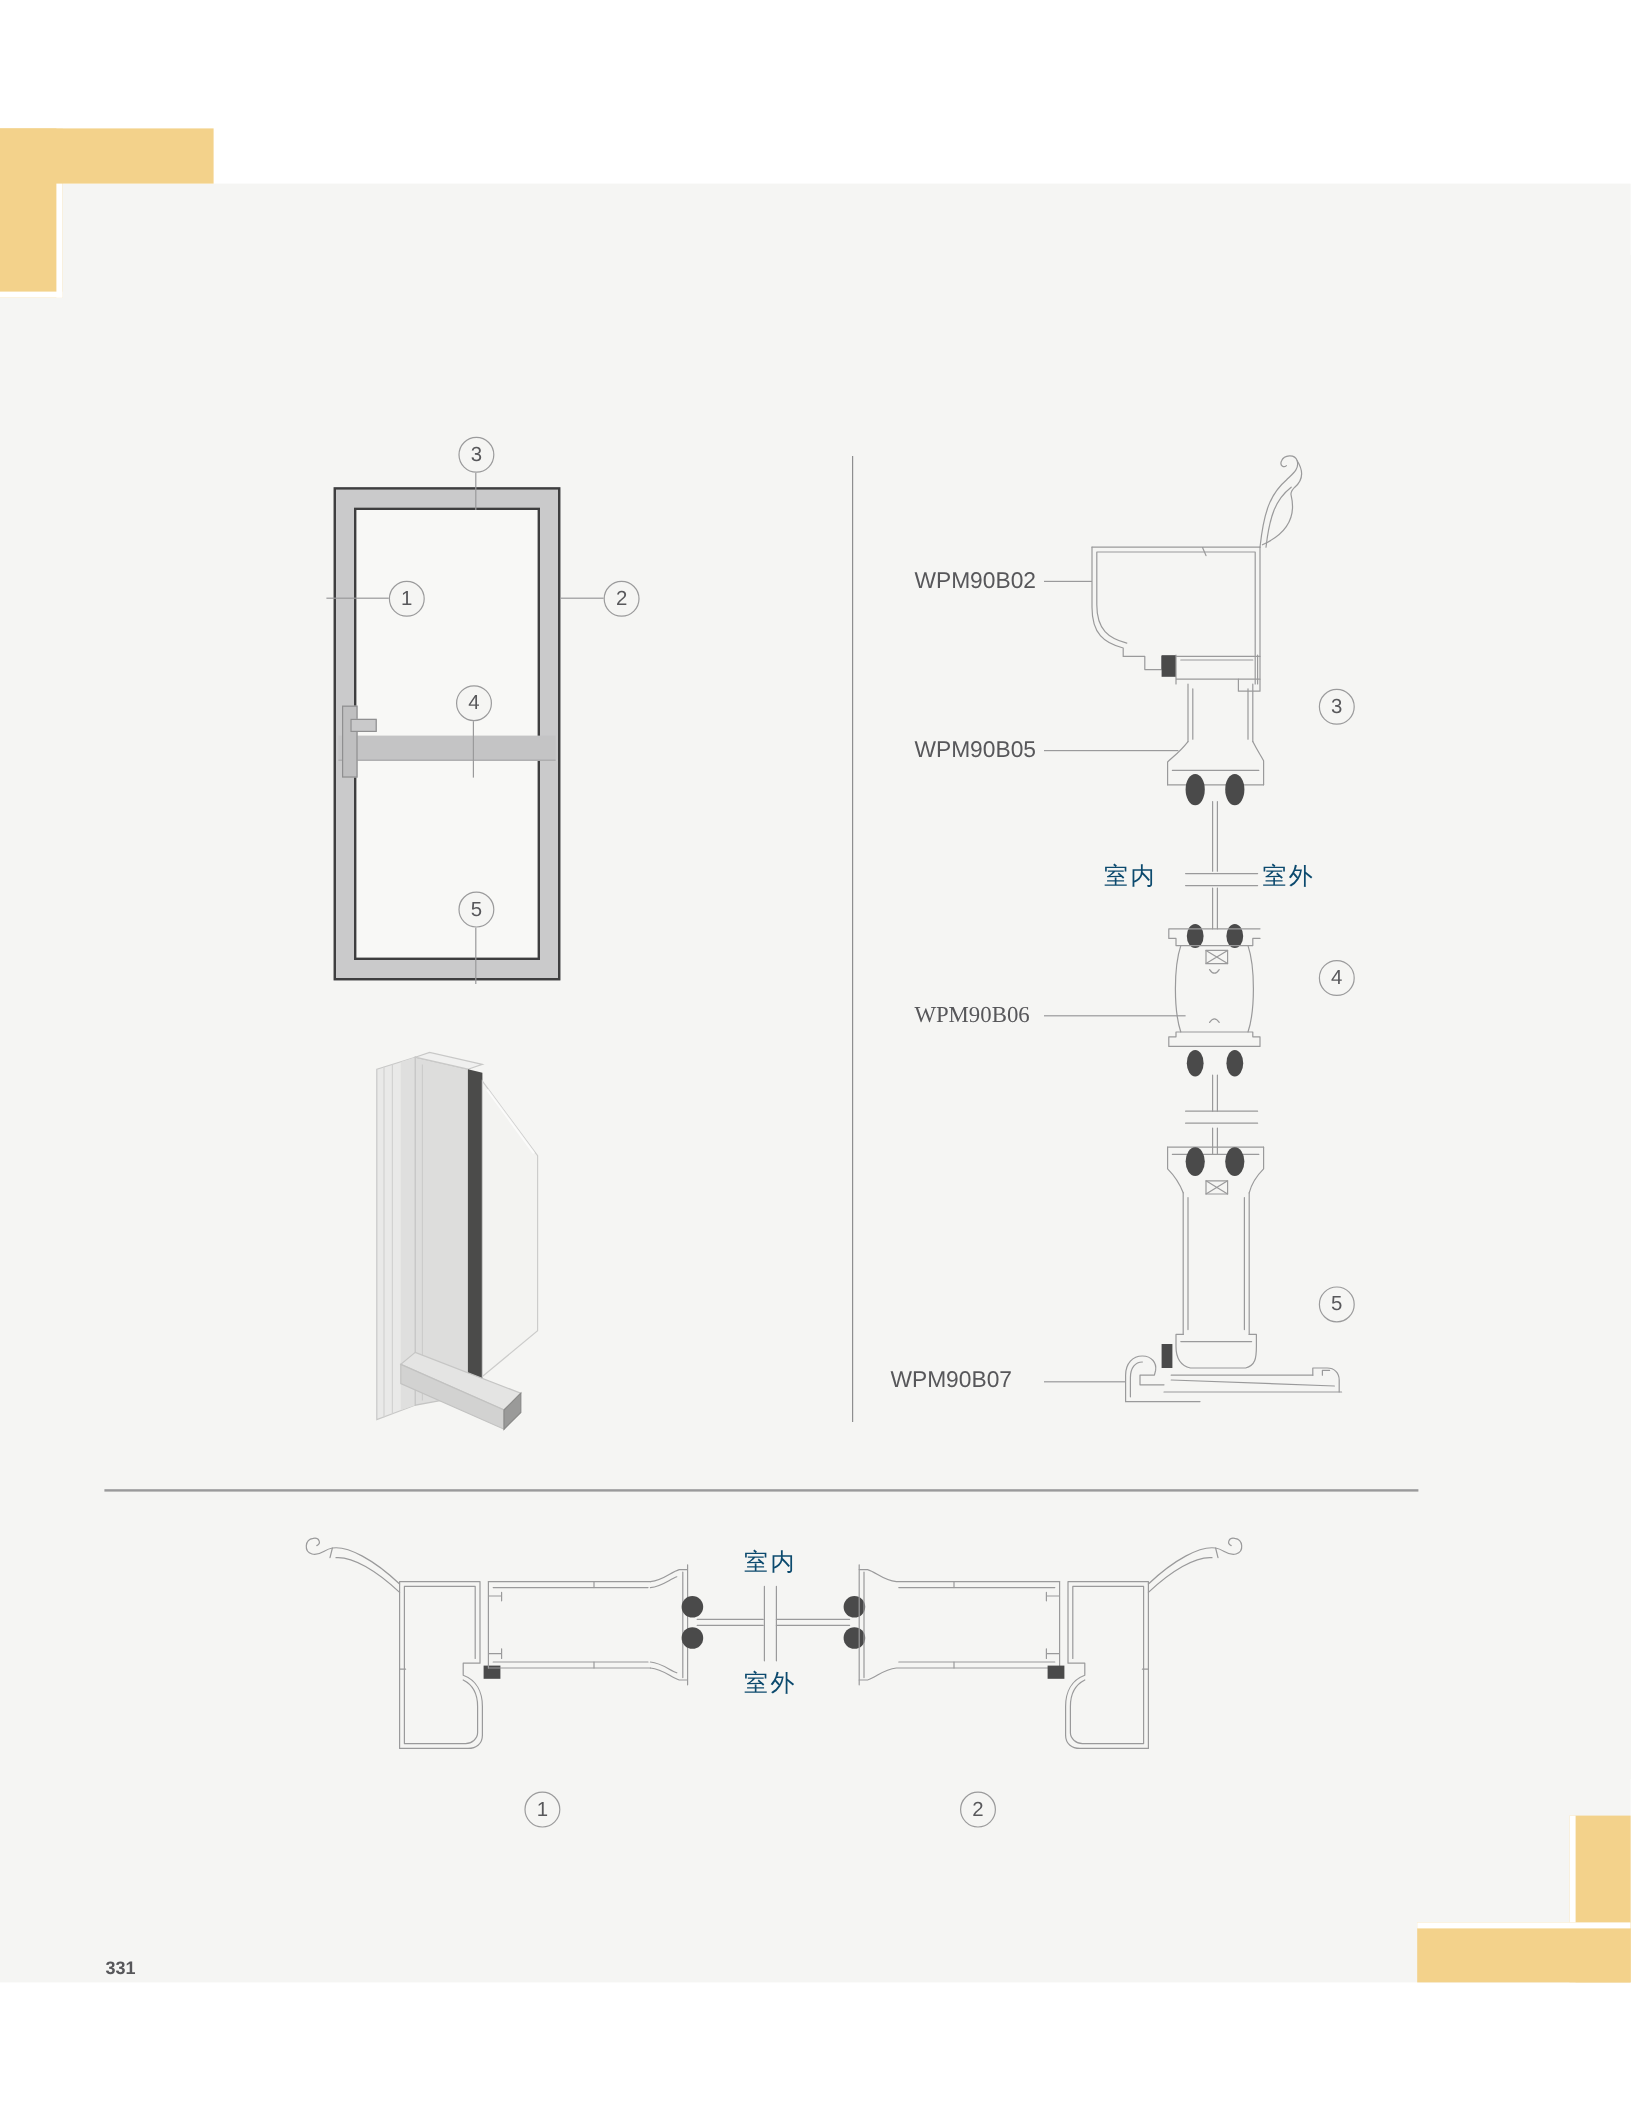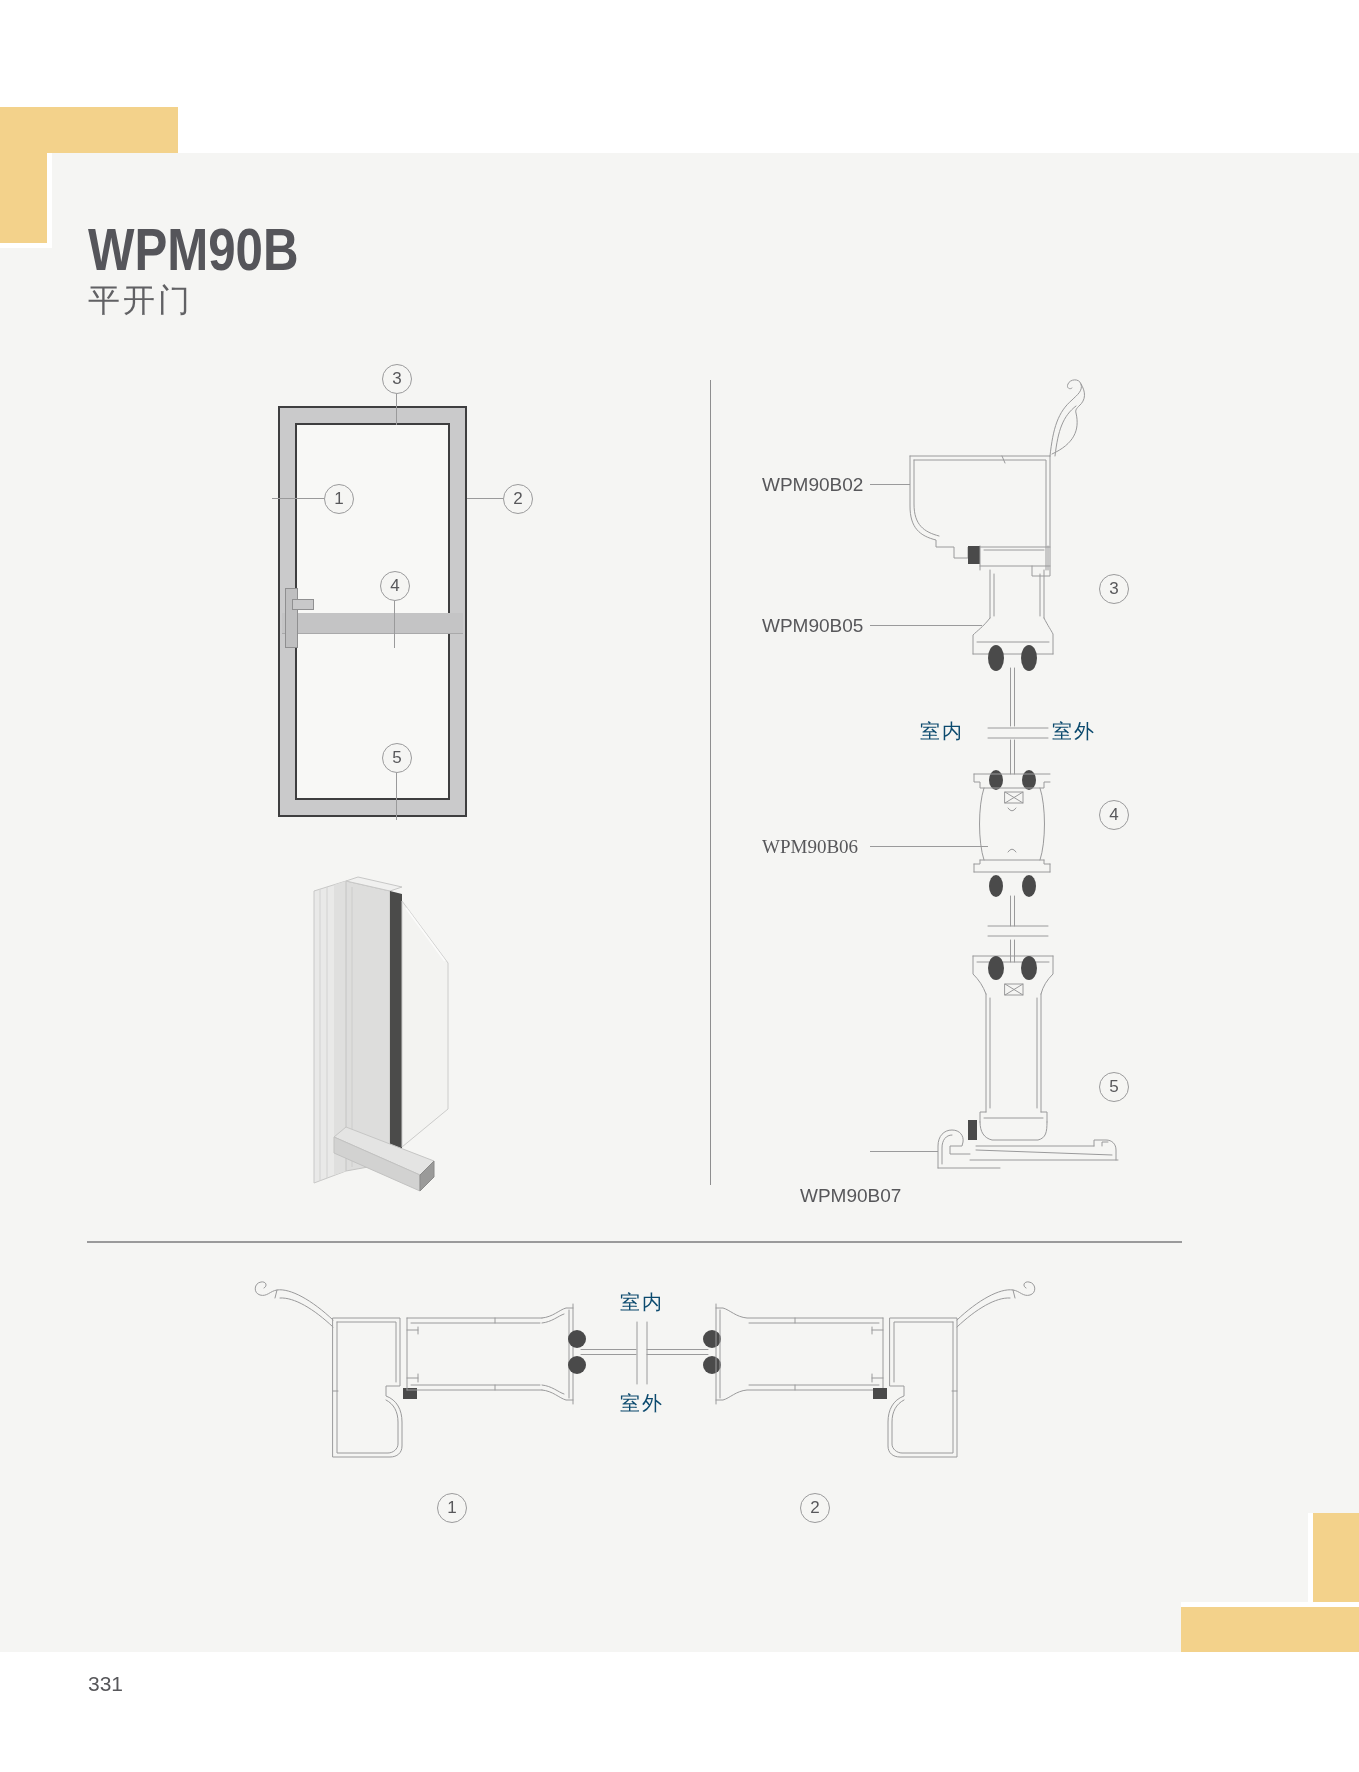--- a/index.html
+++ b/index.html
@@ -25,41 +25,37 @@
   
   .callout{position:absolute;width:30px;height:30px;border:1.5px solid #9B9B9C;border-radius:50%;background:#F5F5F3;color:#58585B;font-size:17px;display:flex;align-items:center;justify-content:center;box-sizing:border-box;z-index:6;}
   .lead{position:absolute;background:#9A9A9B;z-index:5;}
   .lead.h{height:1px;}
   .lead.v{width:1px;}
   
   .seclabel{position:absolute;font-size:19px;line-height:22px;color:#57575A;white-space:nowrap;z-index:6;}
   .cjk{position:absolute;font-size:20px;line-height:24px;color:#0c4a6e;letter-spacing:2px;white-space:nowrap;z-index:6;}
   .divider-v{position:absolute;left:710px;top:380px;width:1px;height:805px;background:#8E8E8F;}
   .divider-h{position:absolute;left:87px;top:1241px;width:1095px;height:2px;background:#9A9A9B;}
-  .pagenum{position:absolute;left:88px;top:1672px;font-size:21px;font-weight:normal;color:#57575A;}
+  .pagenum{position:absolute;left:88px;top:1632px;font-size:15px;font-weight:bold;color:#57575A;}
   svg{position:absolute;overflow:visible;}
   .ln{fill:none;stroke:#9A9A9B;stroke-width:1;stroke-linejoin:round;stroke-linecap:round;}
   .dk{fill:#4A4A4A;stroke:none;}
 </style>
 </head>
 <body>
 
 <div class="stage">
 
   <div class="card"></div>
 
   <div class="yl yl-tl-v"></div>
   <div class="yl yl-tl-h"></div>
   <div class="yl yl-br-v"></div>
   <div class="yl yl-br-h"></div>
 
-  <div class="titleblock">
-    <div class="title">WPM90B</div>
-    <div class="subtitle">平开门</div>
-  </div>
 
   <div class="door">
     <div class="door-sash"></div>
     <div class="door-rail"></div>
     <div class="door-handle-plate"></div>
     <div class="door-handle-lever"></div>
   </div>
 
   <div class="lead h" style="left:272px;top:498px;width:52px;"></div>
   <div class="lead h" style="left:467px;top:498px;width:36px;"></div>
@@ -140,21 +136,21 @@
     <path class="ln" d="M58,798 H120 M96,776 H214 M90,790 H238 M96,780 L232,785"></path>
     <path class="ln" d="M214,776 V770 H226 C232,770 236,774 236,780 V790 M222,776 v-4 h6"></path>
   </svg>
 
   <div class="seclabel" style="left:762px;top:474px;text-align:right;">WPM90B02</div>
   <div class="lead h" style="left:870px;top:484px;width:40px;"></div>
   <div class="seclabel" style="left:762px;top:615px;">WPM90B05</div>
   <div class="lead h" style="left:870px;top:625px;width:112px;"></div>
   <div class="seclabel" style="left:762px;top:836px;font-family:Liberation Serif, serif;">WPM90B06</div>
   <div class="lead h" style="left:870px;top:846px;width:118px;"></div>
-  <div class="seclabel" style="left:800px;top:1140px;margin-top:45px;">WPM90B07</div>
+  <div class="seclabel" style="left:742px;top:1140px;">WPM90B07</div>
   <div class="lead h" style="left:870px;top:1151px;width:68px;"></div>
 
   <div class="cjk" style="left:920px;top:719px;">室内</div>
   <div class="cjk" style="left:1052px;top:719px;">室外</div>
 
   <div class="callout" style="left:1099px;top:574px;">3</div>
   <div class="callout" style="left:1099px;top:800px;">4</div>
   <div class="callout" style="left:1099px;top:1072px;">5</div>
 
   <div class="divider-h"></div>

